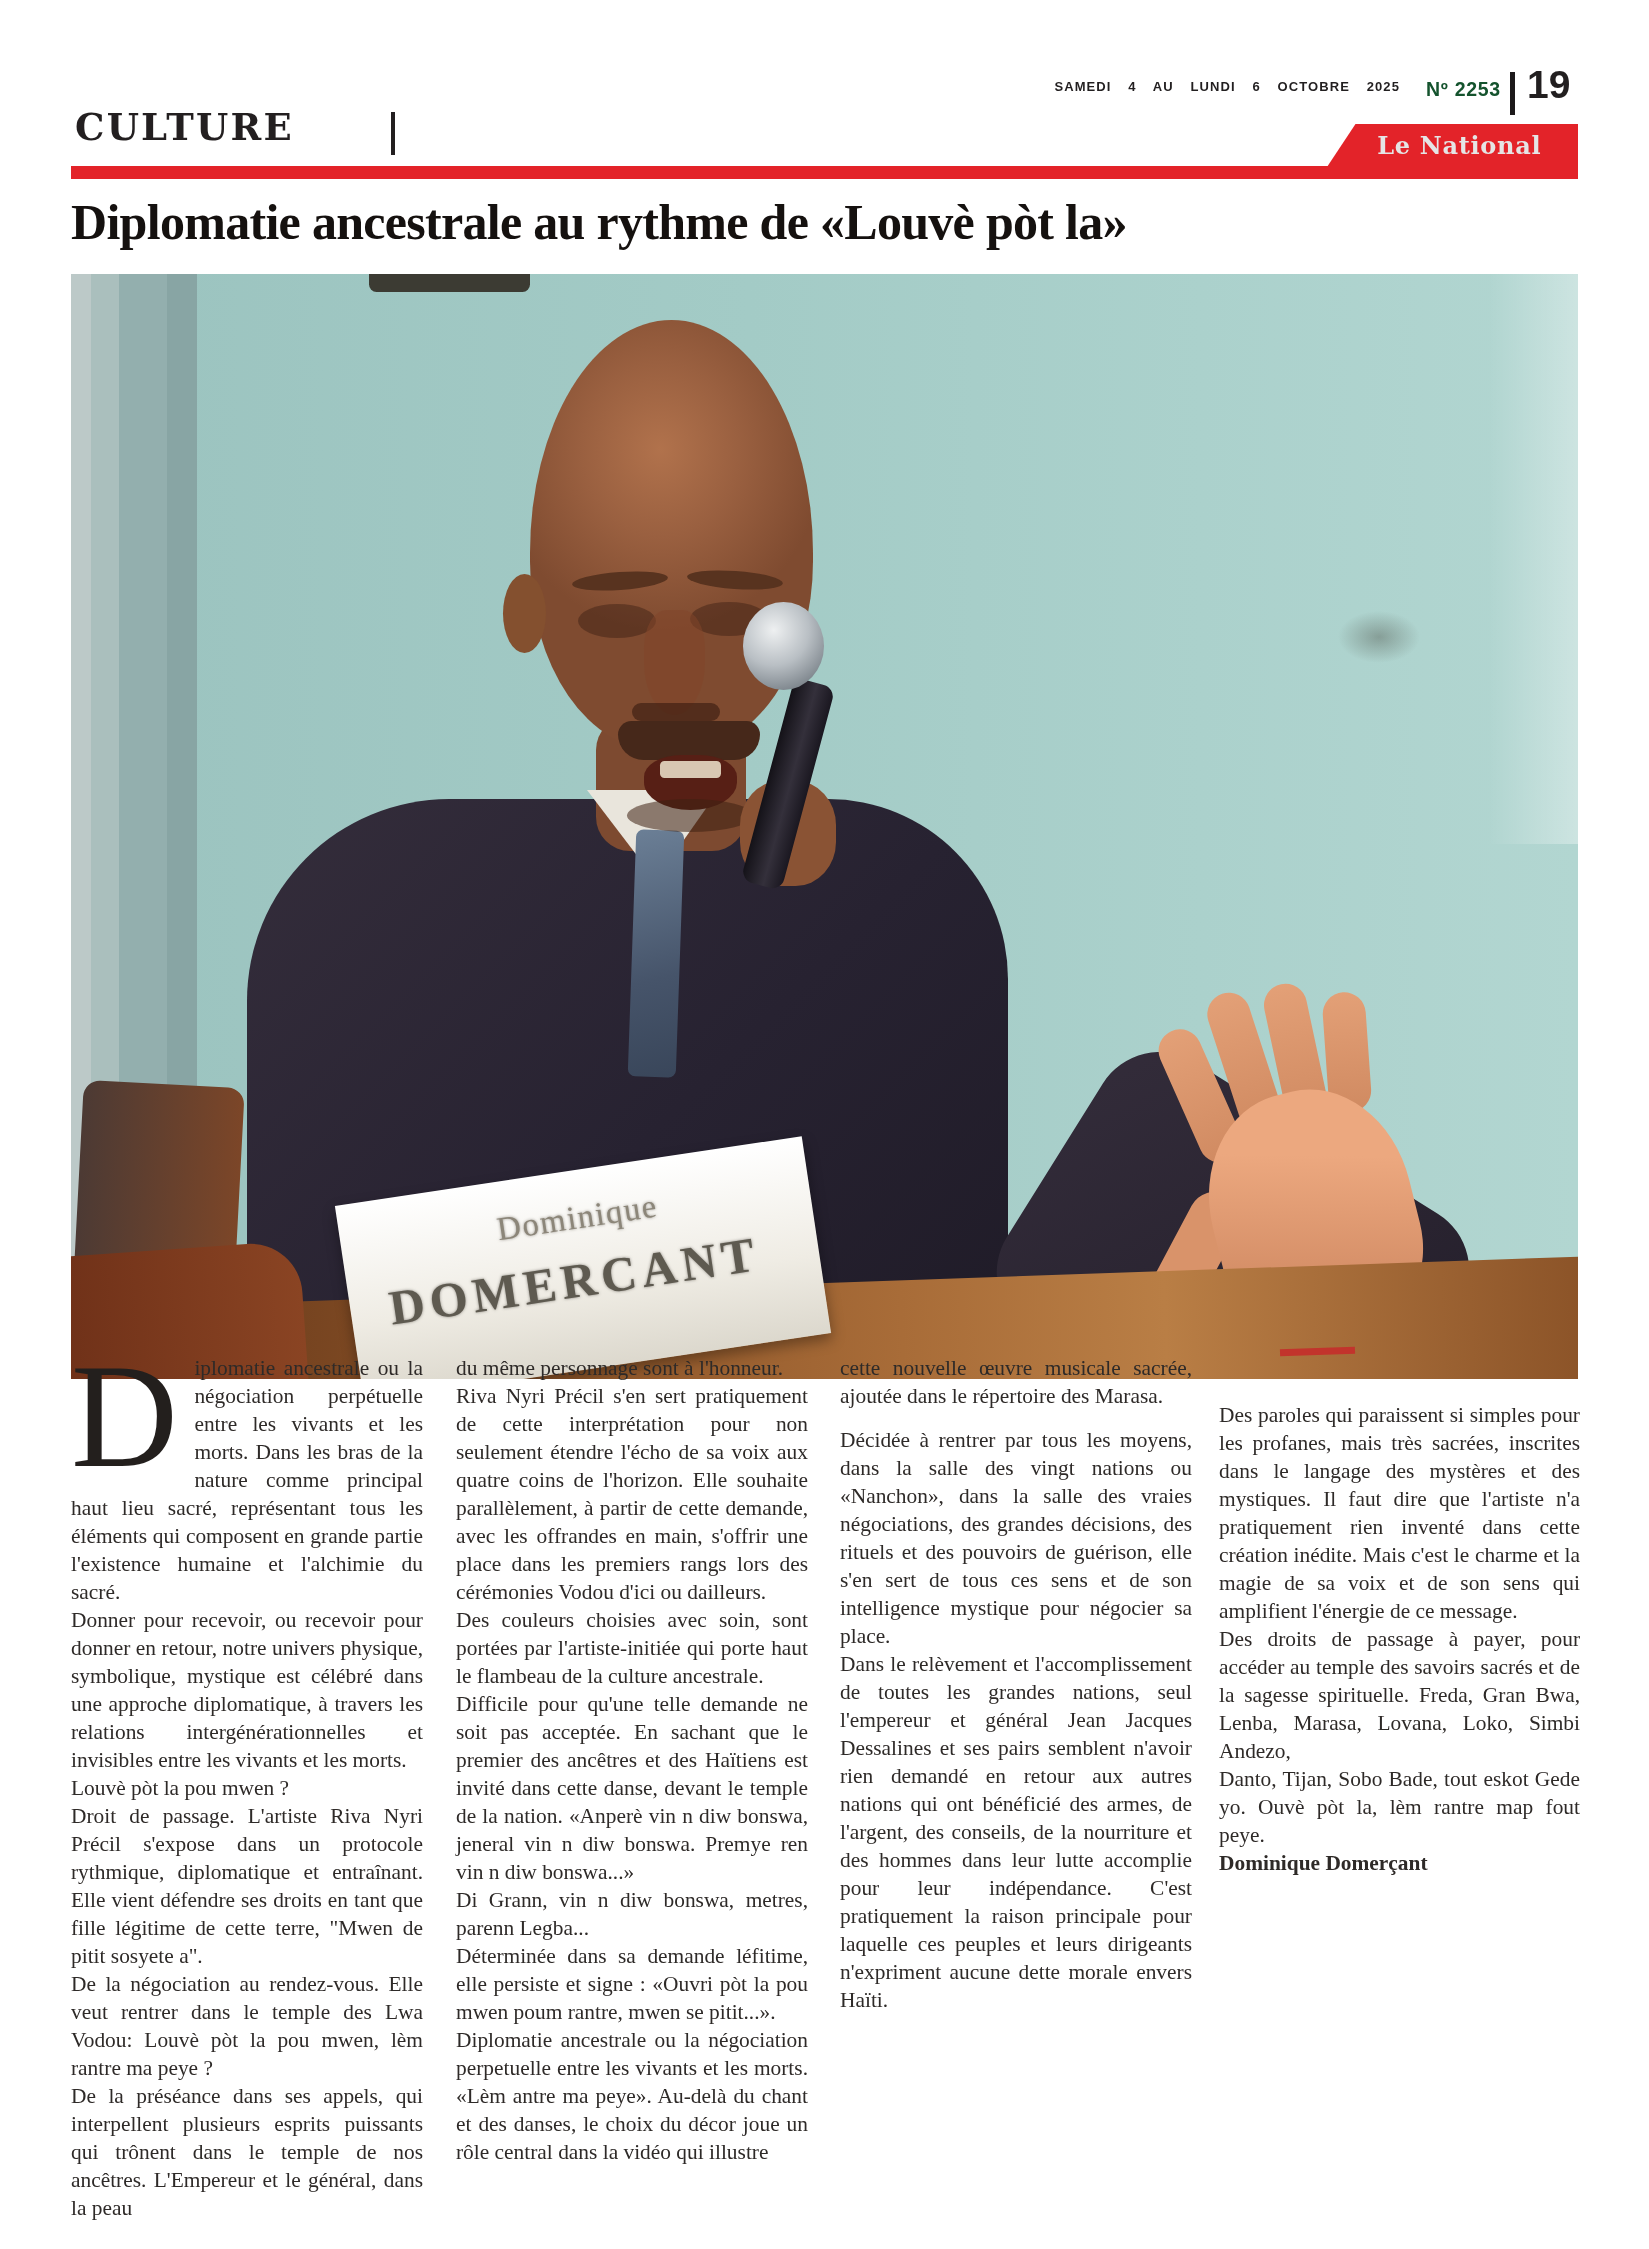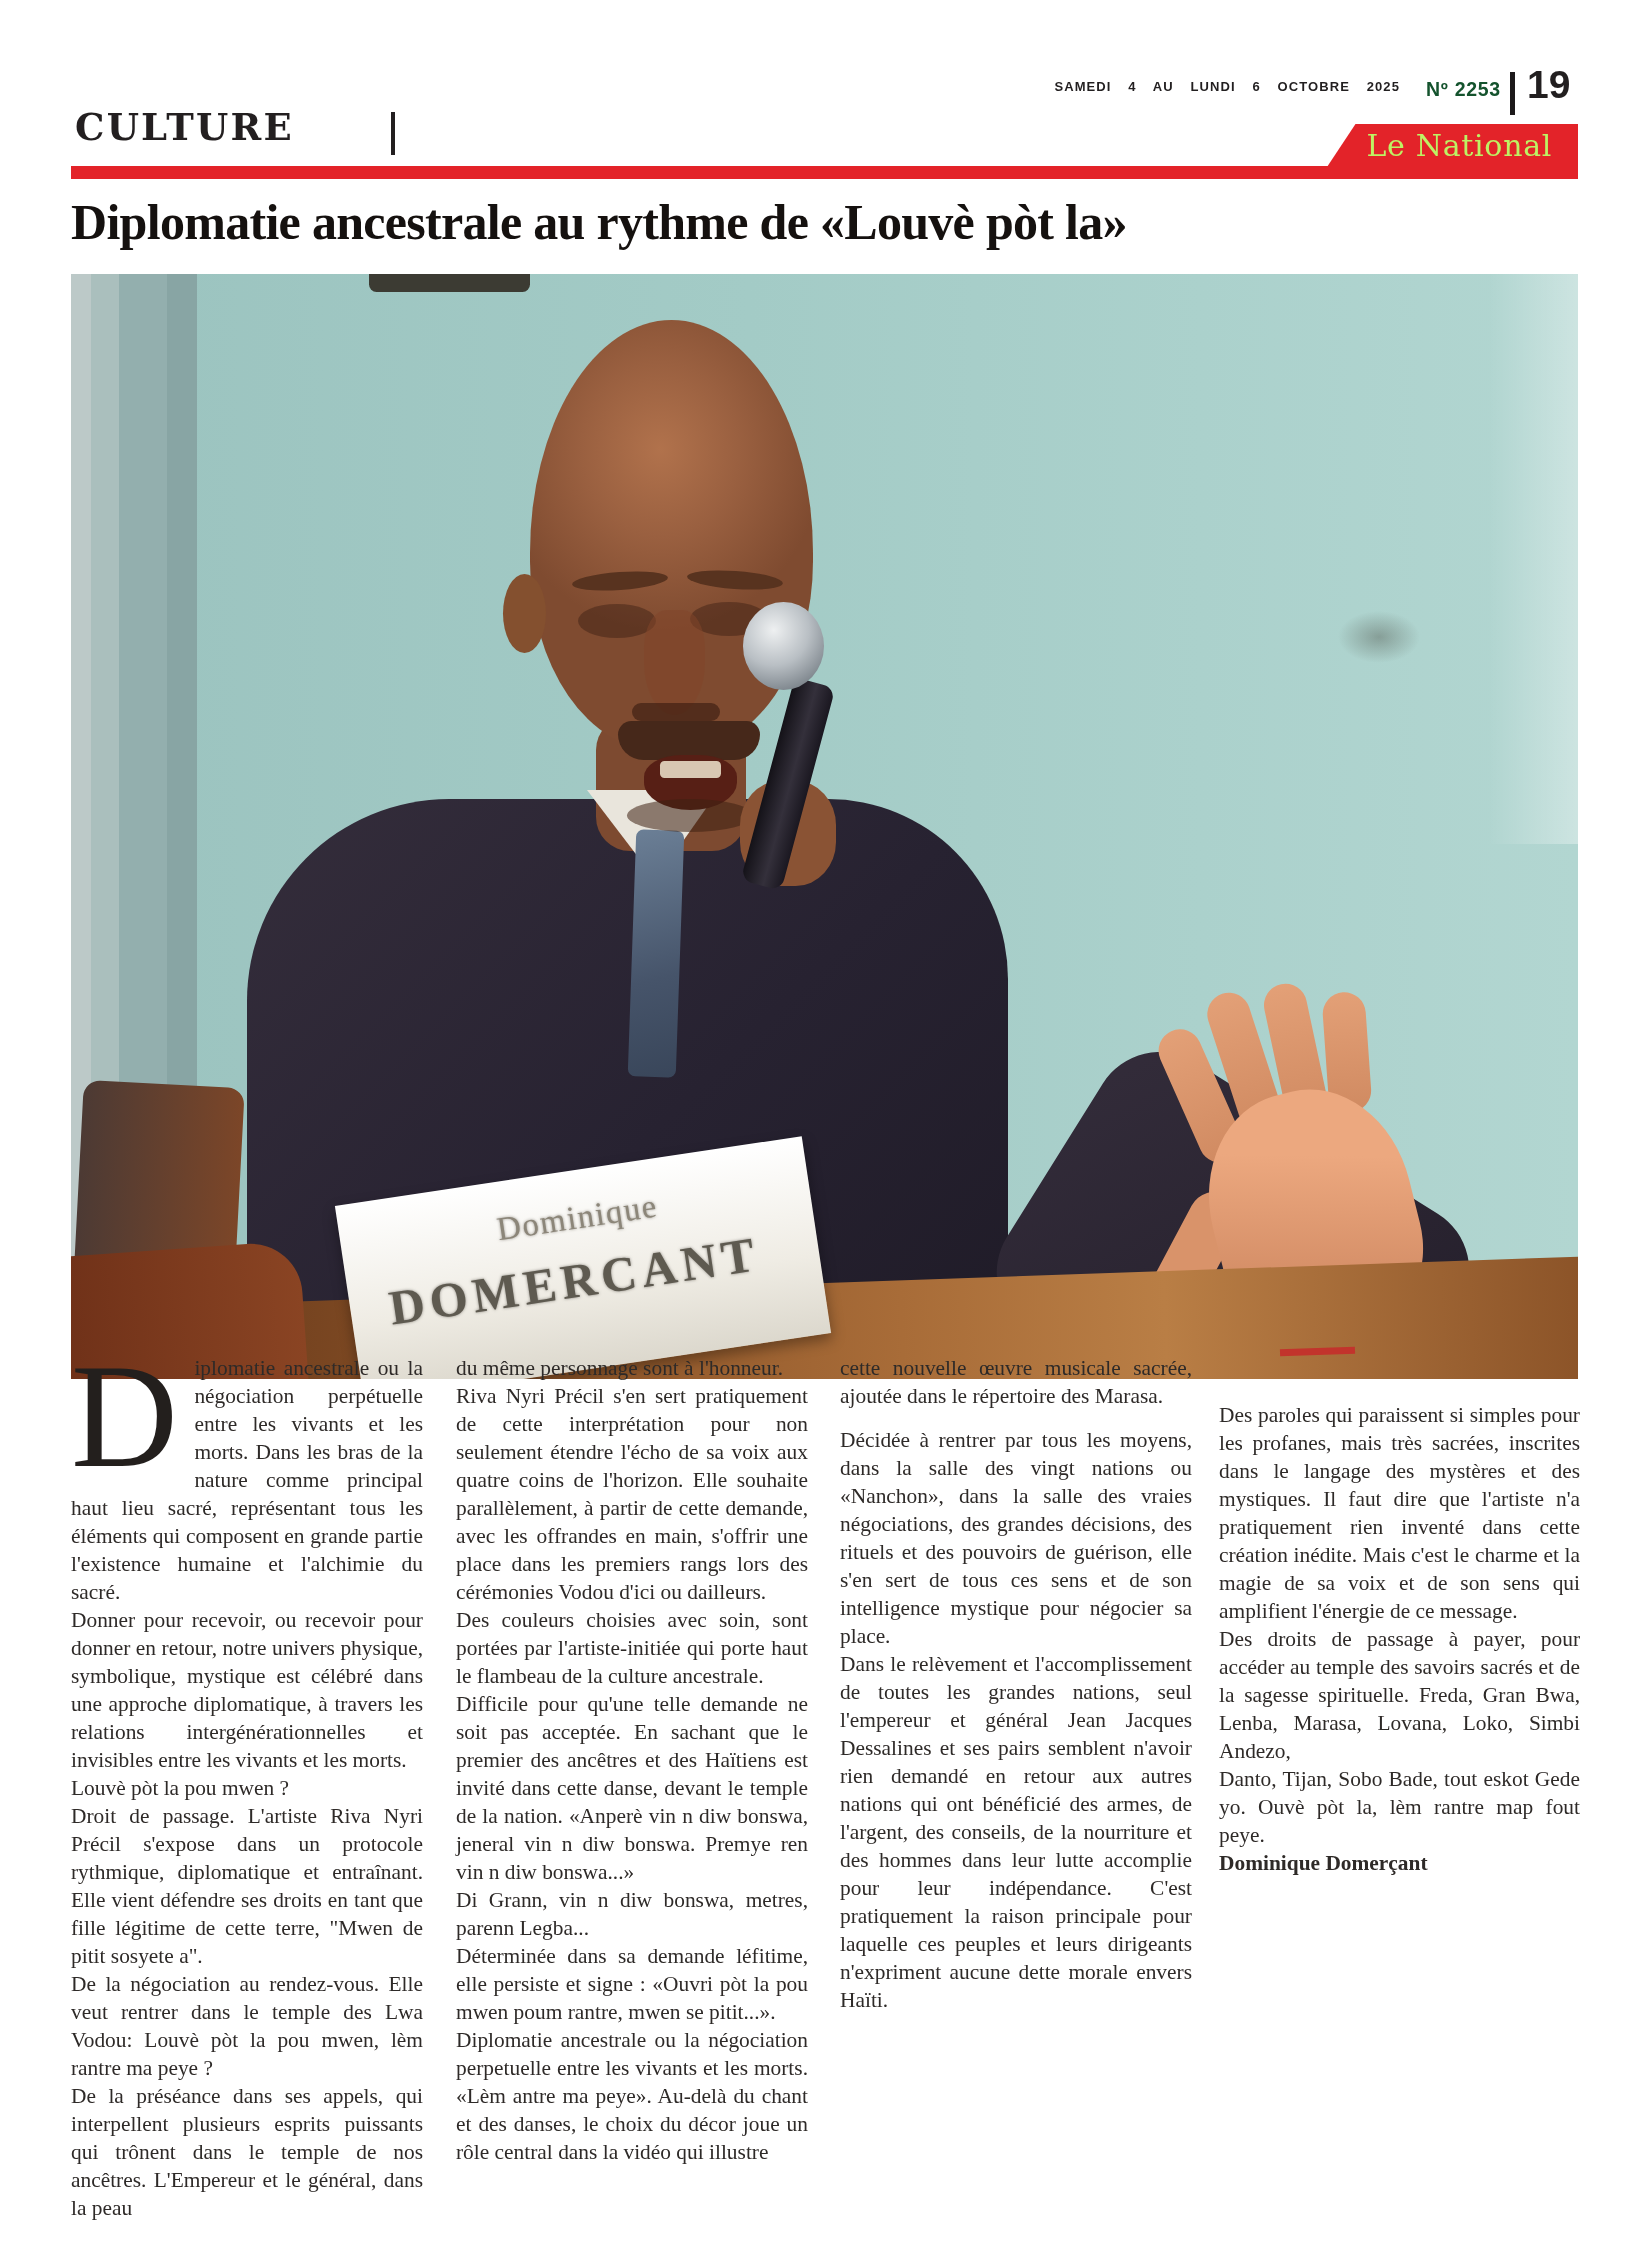--- a/index.html
+++ b/index.html
@@ -17,22 +17,22 @@
   .page-number{position:absolute;left:1527px;top:63px;
                font-family:"Liberation Sans",sans-serif;font-weight:bold;font-size:39px;color:#221f20;}
   .section-title{position:absolute;left:75px;top:105px;
                  font-family:"DejaVu Serif",serif;font-weight:bold;font-size:37px;
                  letter-spacing:2.2px;color:#231f20;}
   .section-divider{position:absolute;left:391px;top:112px;width:3.7px;height:43px;background:#231f20;}
   .red-rule{position:absolute;left:71px;top:166px;width:1507px;height:12.7px;}
   .brand-banner{position:absolute;left:1327px;top:124px;width:251px;height:43px;
                 clip-path:polygon(28.5px 0,100% 0,100% 100%,0 100%);
                 display:flex;align-items:center;justify-content:center;}
-  .brand-banner span{font-family:"DejaVu Serif",serif;font-weight:normal;font-size:30px;
-                     color:#bef264;letter-spacing:0.7px;padding-left:13.5px;}
+  .brand-banner span{font-family:"DejaVu Serif",serif;font-weight:bold;font-size:24px;
+                     color:#e5e5e5;letter-spacing:0.7px;padding-left:13.5px;}
 
   
   .headline{position:absolute;left:71px;top:193px;width:1507px;
             font-family:"Liberation Serif",serif;font-weight:bold;font-size:50px;
             letter-spacing:-0.7px;color:#15110f;white-space:nowrap;}
 
   
   .photo{position:absolute;left:71px;top:274px;width:1507px;height:1105px;overflow:hidden;
          background:linear-gradient(90deg,#9bc3bf 0%,#a3cbc6 45%,#abd1cc 75%,#b2d6d1 100%);}
   .photo *{position:absolute;}

